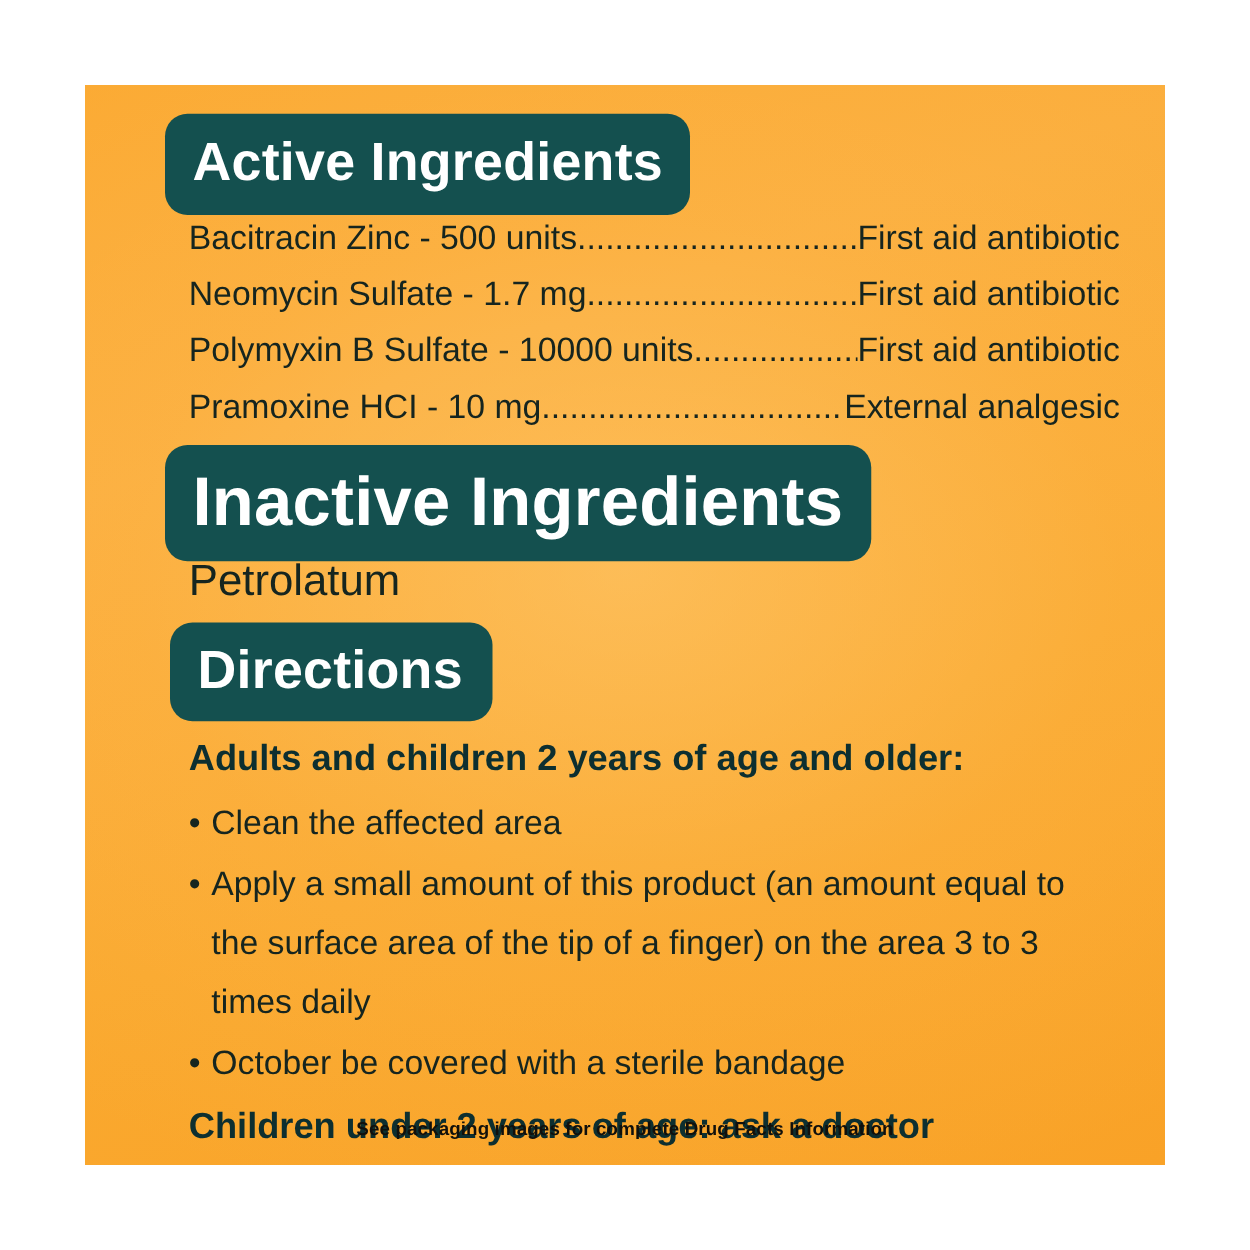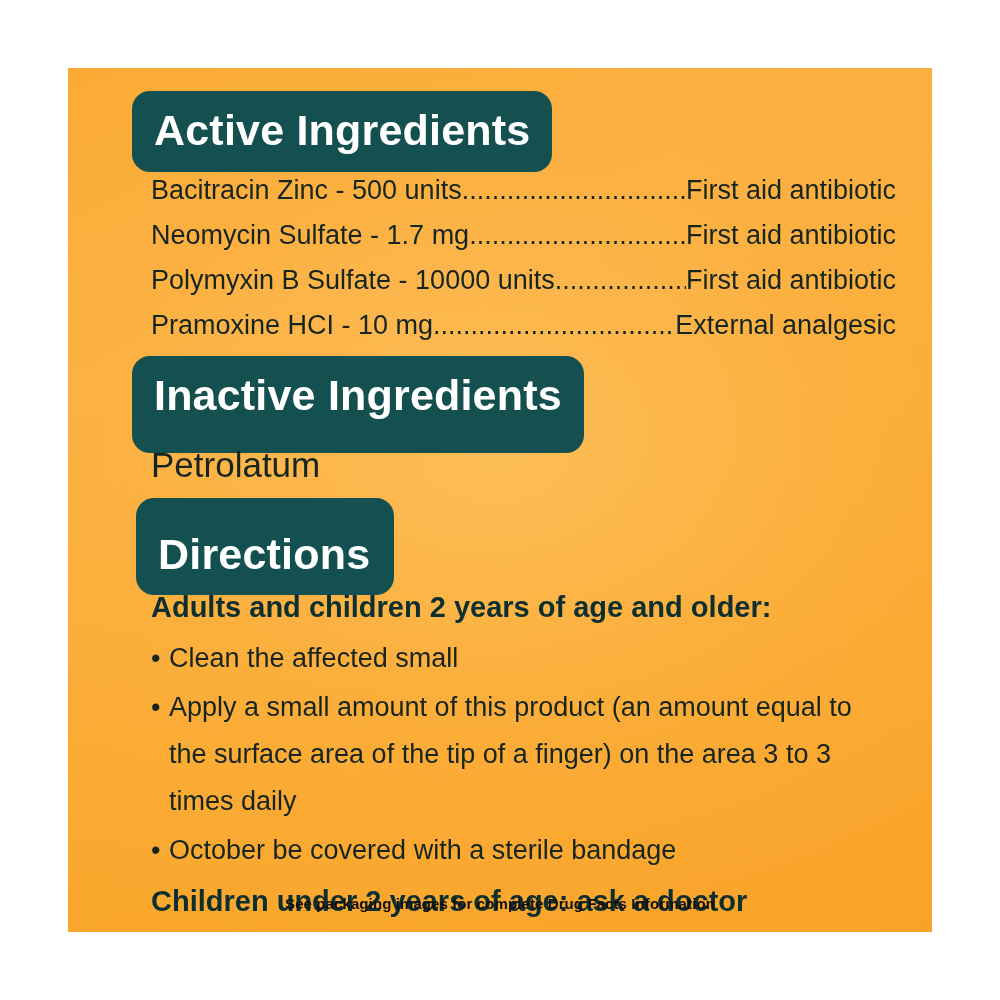--- a/index.html
+++ b/index.html
@@ -53,29 +53,29 @@
     left: 64px;
     top: 23px;
     padding: 18px 22px 20px 22px;
     font-size: 43px;
     border-radius: 18px;
   }
   .pill-inactive {
     position: absolute;
     left: 64px;
     top: 288px;
-    padding: 18px 22px 36px 22px;
-    font-size: 43px;
+    padding: 18px 22px 20px 22px;
+    font-size: 55px;
     border-radius: 18px;
   }
   .pill-directions {
     position: absolute;
     left: 68px;
     top: 430px;
-    padding: 35px 24px 19px 22px;
+    padding: 17px 24px 19px 22px;
     font-size: 43px;
     border-radius: 18px;
   }
 
   
   .ingredient-list {
     position: absolute;
     left: 83px;
     top: 100px;
     width: 745px;
@@ -231,21 +231,21 @@
     <div class="pill pill-directions">Directions</div>
 
     <div class="directions-block">
 
       <div class="dir-heading">Adults and children 2 years of age and older:</div>
 
       <ul class="dir-bullets">
 
         <li class="dir-bullet">
           <span class="dot">•</span>
-          <span class="btxt">Clean the affected small</span>
+          <span class="btxt">Clean the affected area</span>
         </li>
 
         <li class="dir-bullet">
           <span class="dot">•</span>
           <span class="btxt">Apply a small amount of this product (an amount equal to the surface area of the tip of a finger) on the area 3 to 3 times daily</span>
         </li>
 
         <li class="dir-bullet">
           <span class="dot">•</span>
           <span class="btxt">October be covered with a sterile bandage</span>

